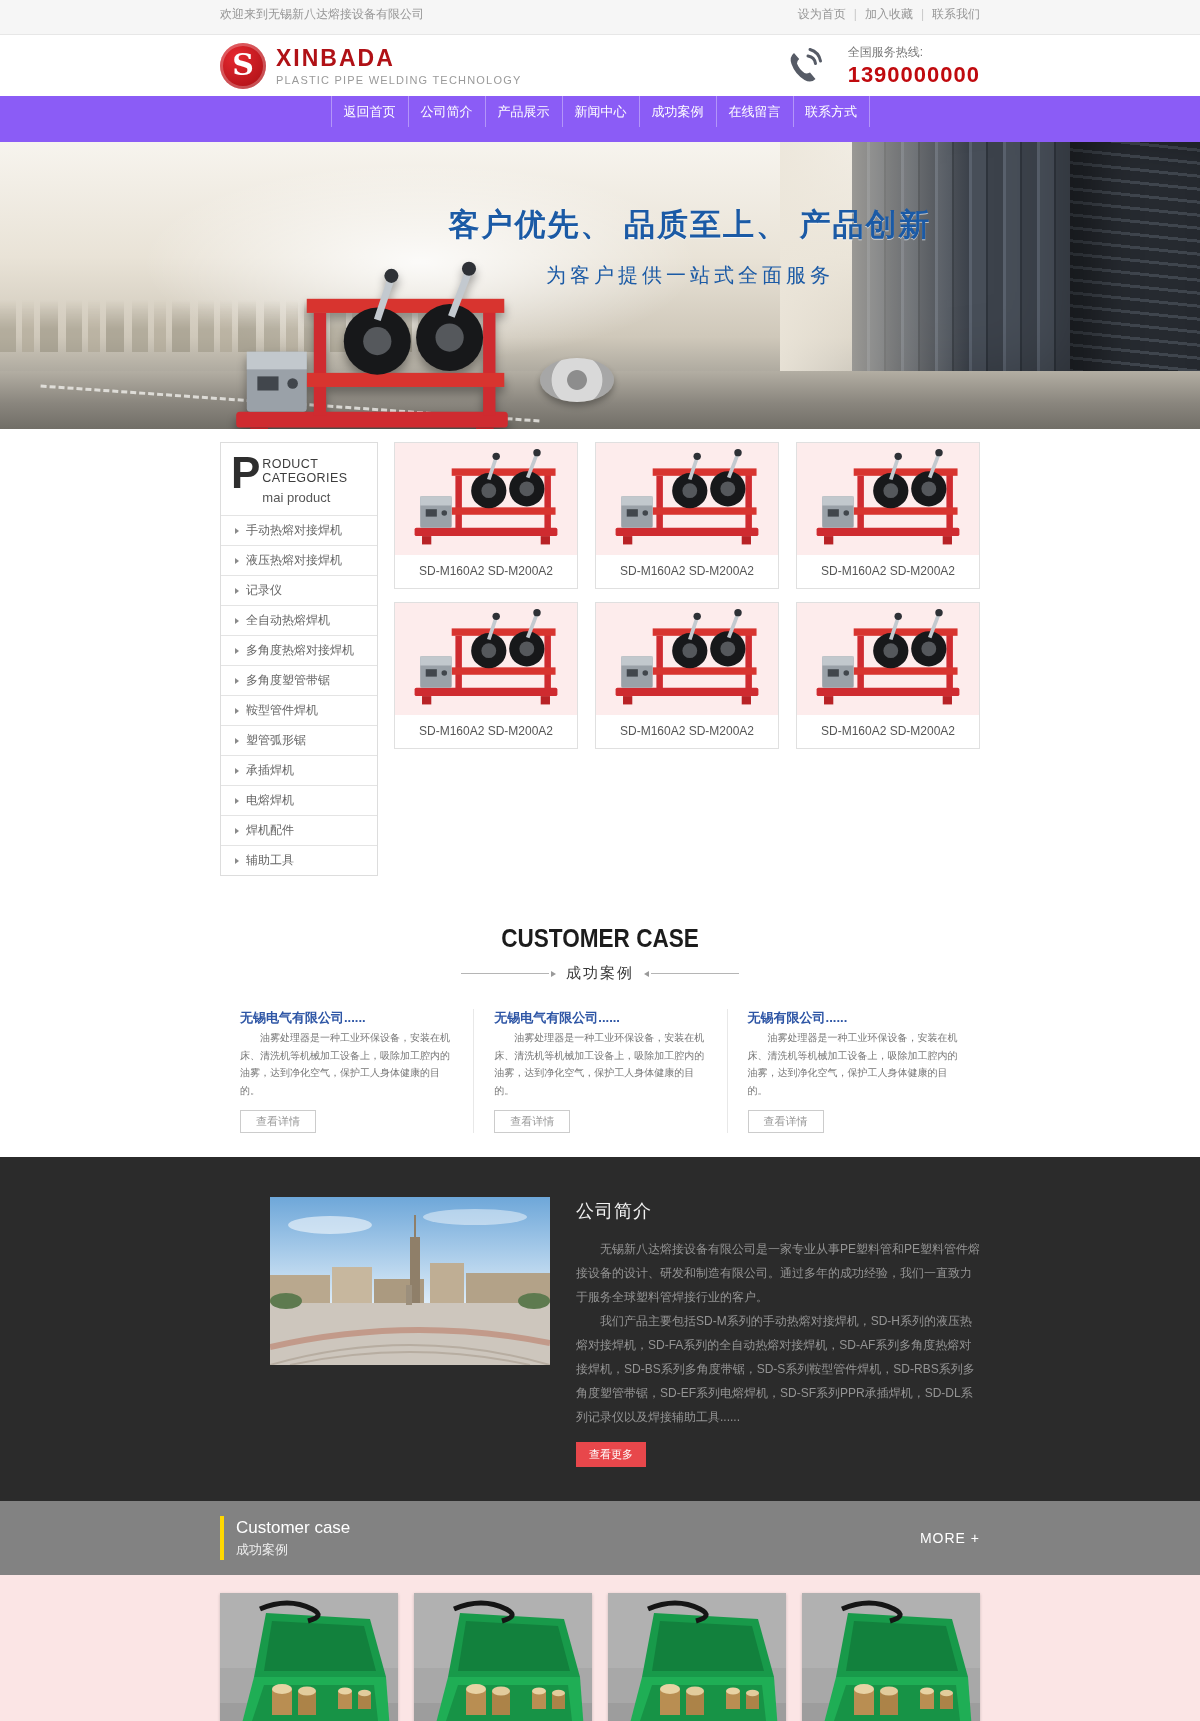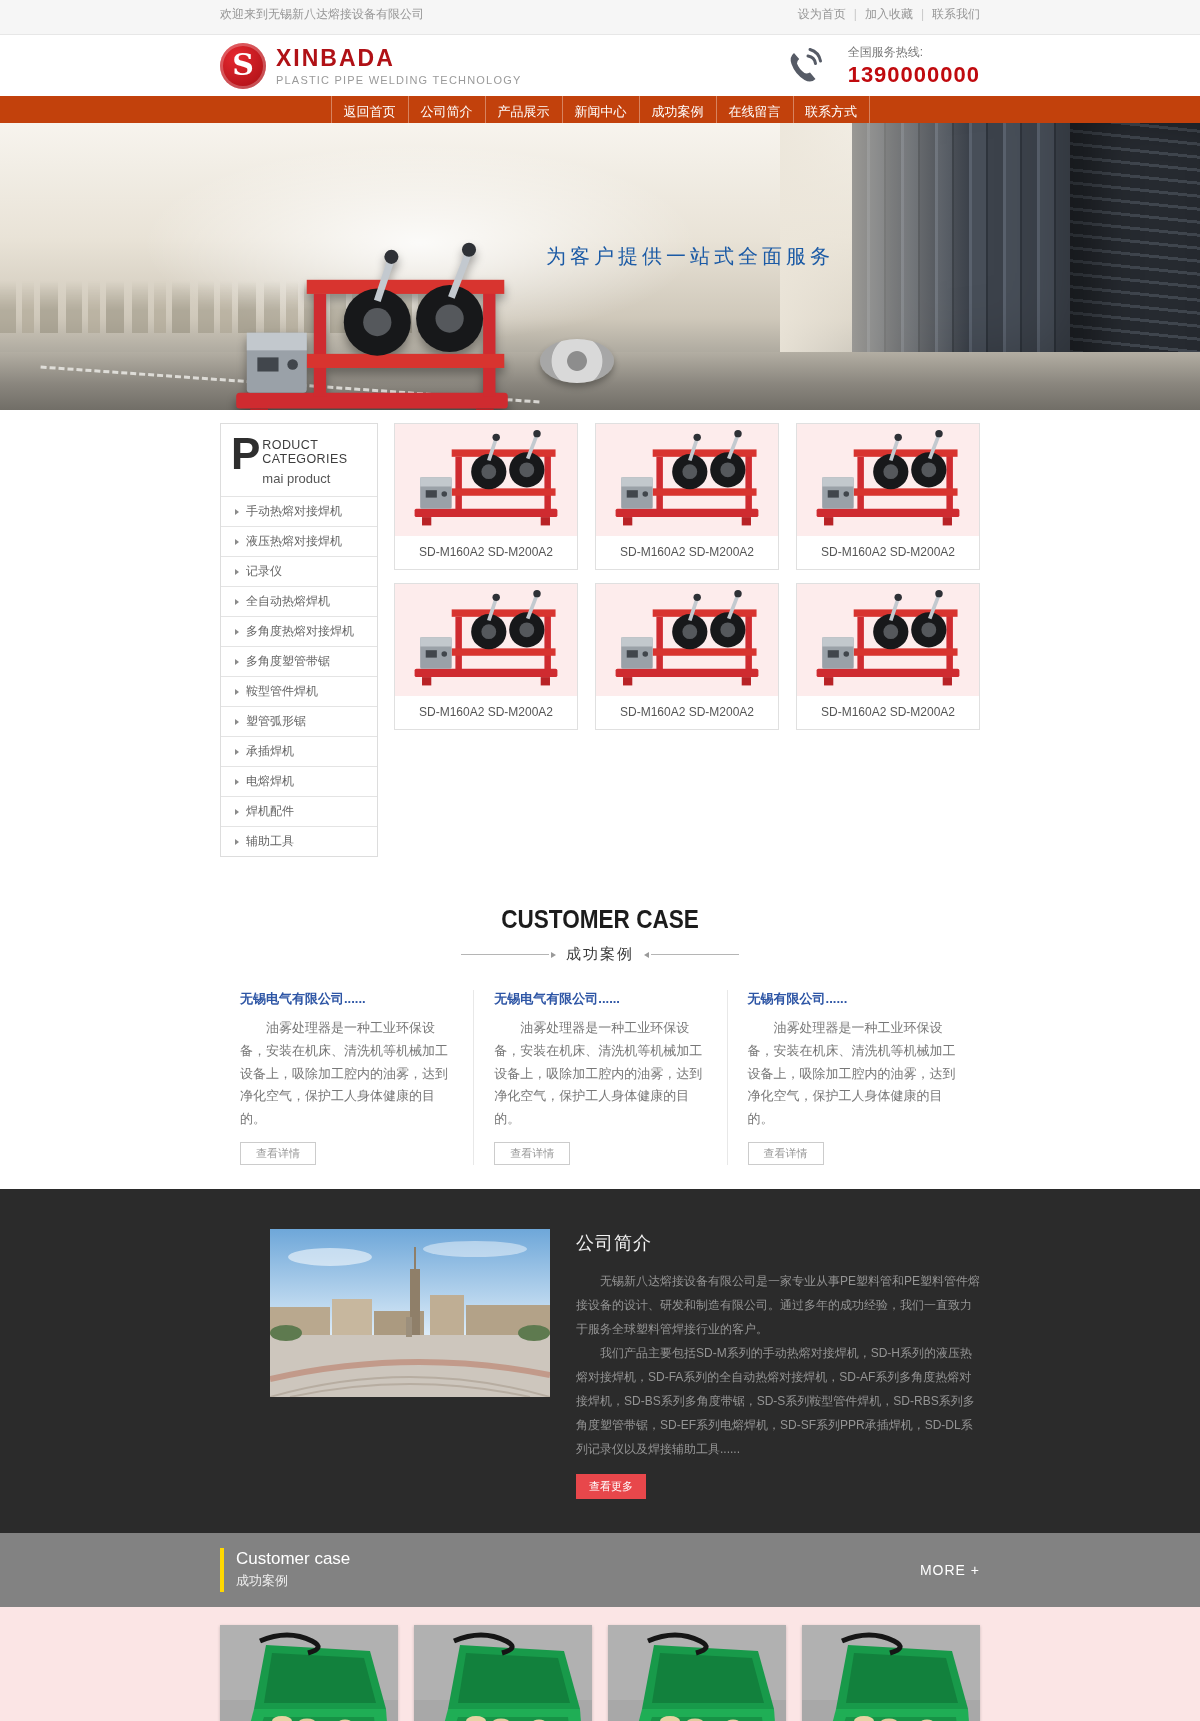--- a/index.html
+++ b/index.html
@@ -21,21 +21,21 @@
   .brand-text { margin-left:10px; }
   .brand-name { color:#b01116; font-size:23px; font-weight:bold; letter-spacing:2px; }
   .brand-tag { color:#9a9a9a; font-size:11px; letter-spacing:1.2px; margin-top:2px; }
   .hotline { margin-left:auto; display:flex; align-items:center; }
   .hotline svg { width:40px; height:40px; }
   .hotline-txt { margin-left:24px; }
   .hotline-label { font-size:12px; color:#777; }
   .hotline-number { font-size:22px; font-weight:bold; color:#c00a0e; letter-spacing:1px; margin-top:1px; }
 
   
-  .nav { height:27px; background:#c2410c; }
+  .nav { height:46px; background:#8b5cf6; }
   .nav-inner { display:flex; justify-content:center; height:31px; }
   .nav-item { width:77px; text-align:center; line-height:31px; color:#fff; font-size:13px; border-left:1px solid rgba(255,255,255,.35); cursor:pointer; }
   .nav-item:last-child { border-right:1px solid rgba(255,255,255,.35); }
 
   
   .banner { position:relative; height:287px; overflow:hidden;
     background:linear-gradient(180deg,#f7f4ee 0%,#e9e3d7 40%,#cfc8ba 68%,#a9a59b 82%,#8c8982 100%); }
   .glow { position:absolute; left:140px; top:20px; width:560px; height:200px; border-radius:50%;
     background:radial-gradient(ellipse, rgba(255,255,255,.85), rgba(255,255,255,0) 70%); }
   .skyline { position:absolute; left:0; top:158px; width:430px; height:52px; opacity:.5;
@@ -86,21 +86,21 @@
   .cc-arr-r { width:0;height:0;border-left:5px solid #9a9a9a;border-top:3px solid transparent;border-bottom:3px solid transparent; margin:0 10px 0 2px;}
   .cc-arr-l { width:0;height:0;border-right:5px solid #9a9a9a;border-top:3px solid transparent;border-bottom:3px solid transparent; margin:0 2px 0 10px;}
   .cc-sub { font-size:15px; color:#3a3a3a; letter-spacing:2px; }
 
   
   .cases { margin-top:26px; }
   .cases .wrap { display:flex; }
   .case-col { width:33.33%; padding:0 20px; }
   .case-col + .case-col { border-left:1px solid #e8e8e8; }
   .case-title { color:#2d55a5; font-size:13px; font-weight:bold; cursor:pointer; }
-  .case-body { margin-top:9px; font-size:13px; color:#777; line-height:1.75; text-indent:2em; }
+  .case-body { margin-top:2px; font-size:10px; color:#777; line-height:1.75; text-indent:2em; }
   .case-btn { display:inline-block; margin-top:11px; border:1px solid #ccc; background:#fff; color:#999; font-size:11px; padding:3px 15px; cursor:pointer; }
 
   
   .about { margin-top:24px; background:#2b2b2b; padding:40px 0 34px; }
   .about .wrap { display:flex; }
   .about-photo { margin-left:50px; width:280px; height:168px; flex-shrink:0; background:#888; }
   .about-photo svg { width:280px; height:168px; display:block; }
   .about-txt { margin-left:26px; flex:1; }
   .about-title { color:#f2f2f2; font-size:18px; letter-spacing:1px; margin-top:2px; }
   .about-par { margin-top:14px; color:#949494; font-size:12px; line-height:2; text-indent:2em; }
@@ -247,20 +247,21 @@
   <div class="skyline"></div>
   <div class="bldg-a"></div>
   <div class="bldg-b"></div>
   <div class="bldg-fade"></div>
   <div class="road"></div>
   <div class="roadline"></div>
   <svg class="banner-machine">
       <use href="#sym-machine"></use>
     </svg>
   <div class="flange"></div>
+  <div class="banner-title">客户优先、 品质至上、 产品创新</div>
   <div class="banner-sub">为客户提供一站式全面服务</div>
 </div>
 
 <div class="products">
   <div class="wrap">
     <div class="sidebar">
       <div class="sb-head">
         <span class="sb-p">P</span>
         <span class="sb-head-txt">
           <div class="sb-title">RODUCT CATEGORIES</div>

